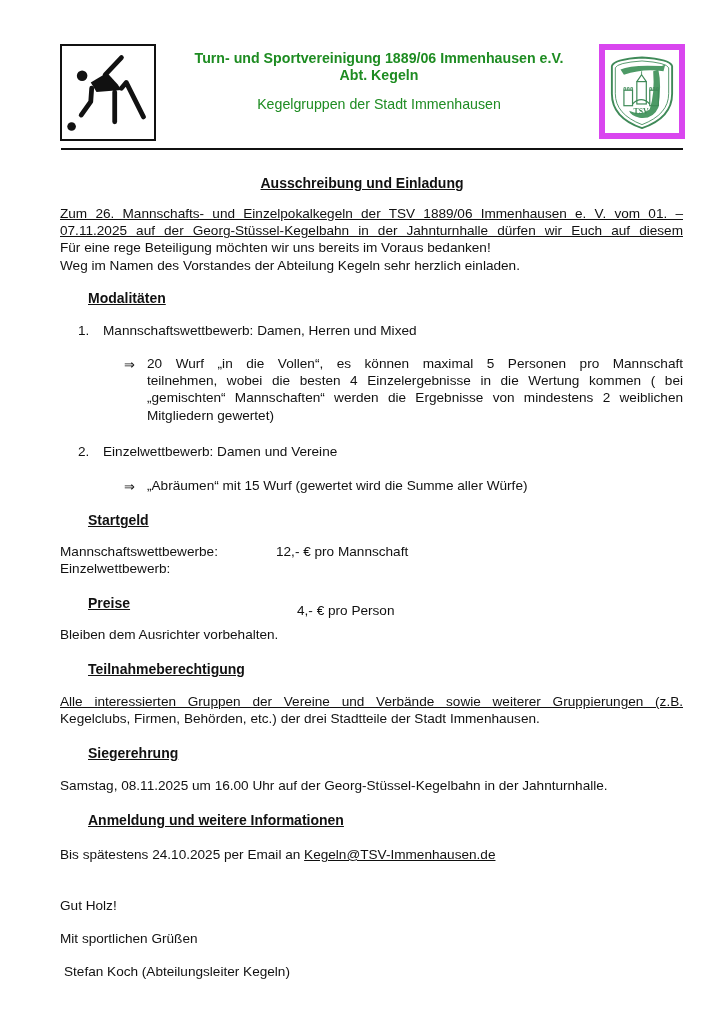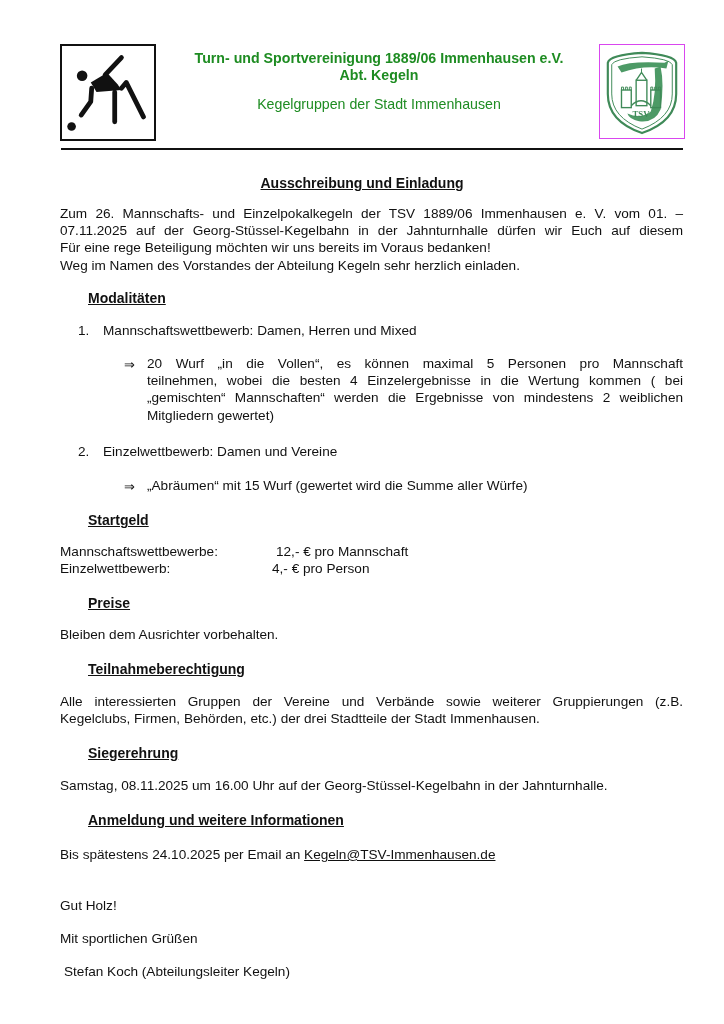--- a/index.html
+++ b/index.html
@@ -3,46 +3,46 @@
   <meta charset="utf-8">
   <style>
     * { margin: 0; padding: 0; box-sizing: border-box; }
     html, body { width: 724px; height: 1024px; background: #ffffff; overflow: hidden; }
     body { position: relative; font-family: "Liberation Sans", sans-serif; color: #111; font-size: 13.6px; }
     .abs { position: absolute; }
 
     
     .logo-left { left: 60px; top: 44px; width: 96px; height: 97px; border: 2px solid #111; }
     .logo-left svg { width: 100%; height: 100%; display: block; }
-    .logo-right { left: 599px; top: 44px; width: 86px; height: 95px; border: 1px solid #d946ef; }
+    .logo-right { left: 599px; top: 44px; width: 86px; height: 95px; border: 6px solid #d946ef; }
     .logo-right svg { width: 100%; height: 100%; display: block; }
 
     .club-name { left: 160px; top: 50px; width: 438px; text-align: center; color: #1e8c22; font-weight: bold; font-size: 14.2px; line-height: 17px; }
     .address-line { left: 160px; top: 96px; width: 438px; text-align: center; color: #1e8c22; font-size: 14.2px; line-height: 17px; }
 
     .rule { left: 61px; top: 148px; width: 622px; height: 2px; background: #111; }
 
     .title { left: 0; width: 724px; top: 175px; text-align: center; font-weight: bold; text-decoration: underline; font-size: 14px; }
 
     .para { left: 60px; width: 623px; line-height: 17.2px; text-align: justify; }
     .para .line { display: block; }
-    .para .justify-line { display: block; text-align: justify; text-align-last: justify; }
+    .para .justify-line { display: block; text-align: justify; text-align-last: justify; text-decoration: underline; }
 
     .heading { left: 60px; font-weight: bold; text-decoration: underline; font-size: 14px; padding-left: 28px; }
 
     .list-num { left: 78px; }
     .list-text { left: 103px; }
     .arrow { left: 124px; font-size: 13px; }
     .bullet-text { left: 147px; width: 536px; line-height: 17.2px; }
     .bullet-text .jl { display: block; text-align: justify; text-align-last: justify; }
     .bullet-text .ll { display: block; }
 
     .fee-label { left: 60px; }
     .fee-value { left: 276px; }
-    .fee-value2 { left: 272px; }
+    .fee-value2 { left: 297px; margin-top: 42px; }
 
     .link { color: #111; text-decoration: underline; }
   </style>
 </head>
 <body>
 
 <div class="abs logo-left">
   <svg viewBox="0 0 96 97">
 
     <circle cx="21" cy="31" r="5.5" fill="#111"></circle>

